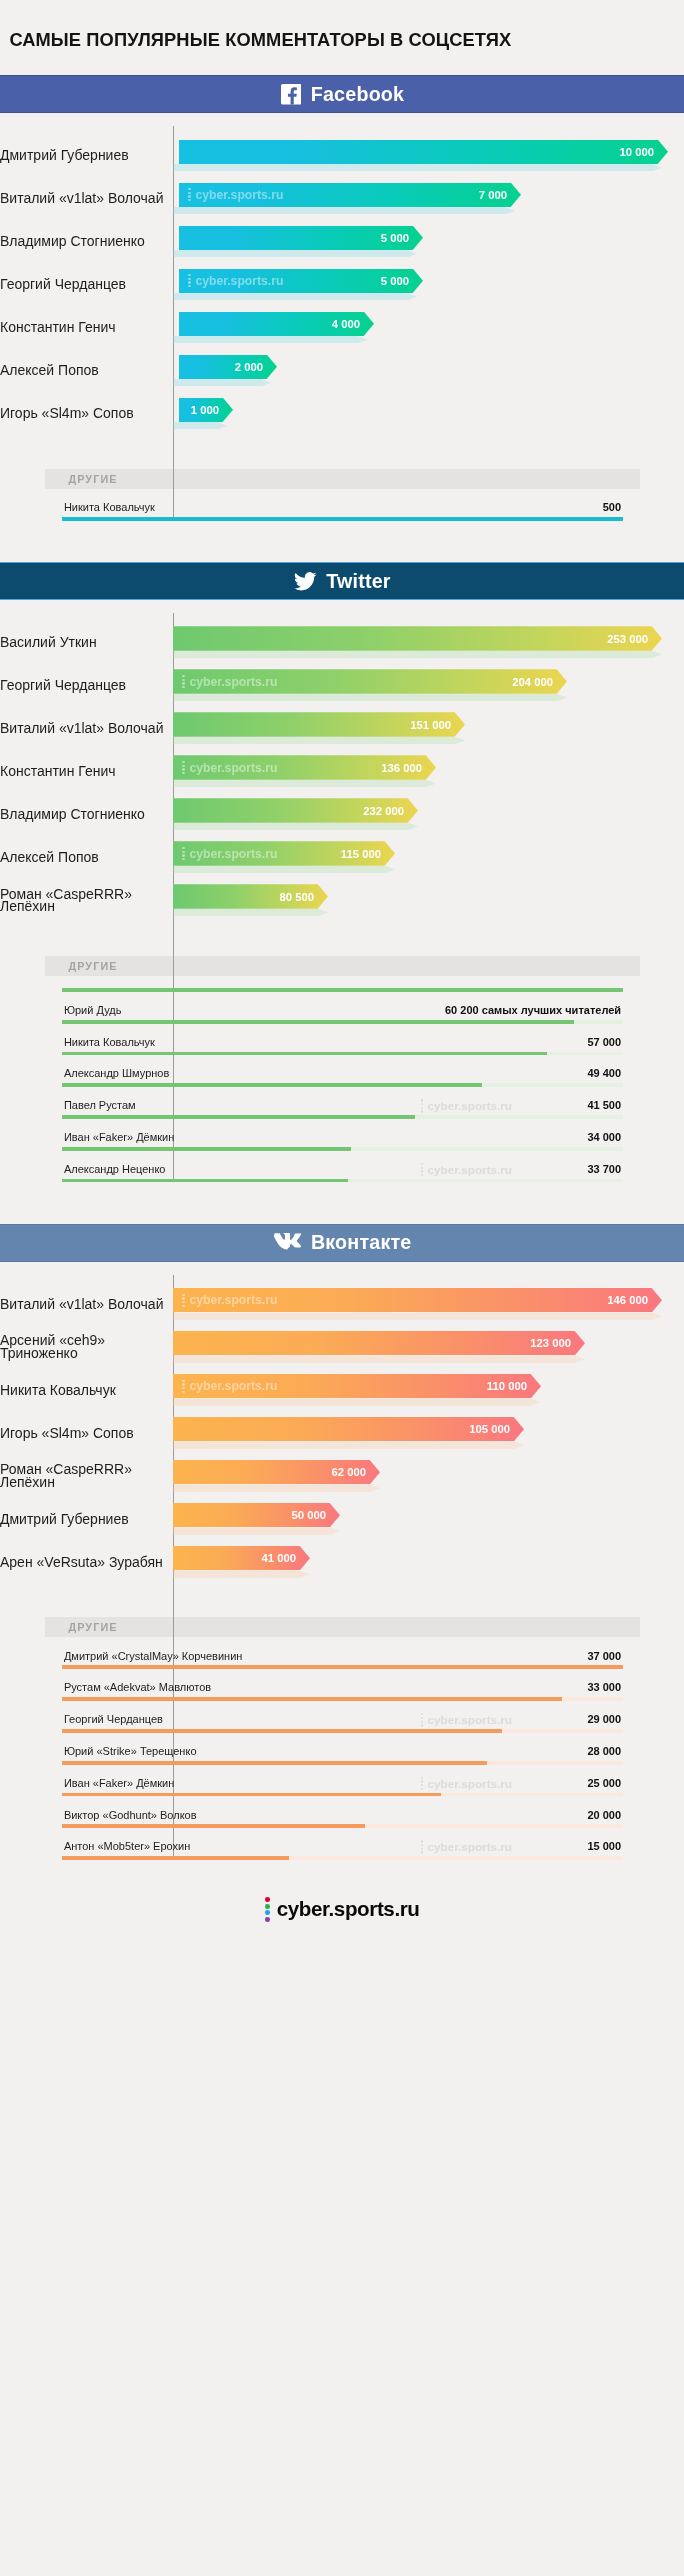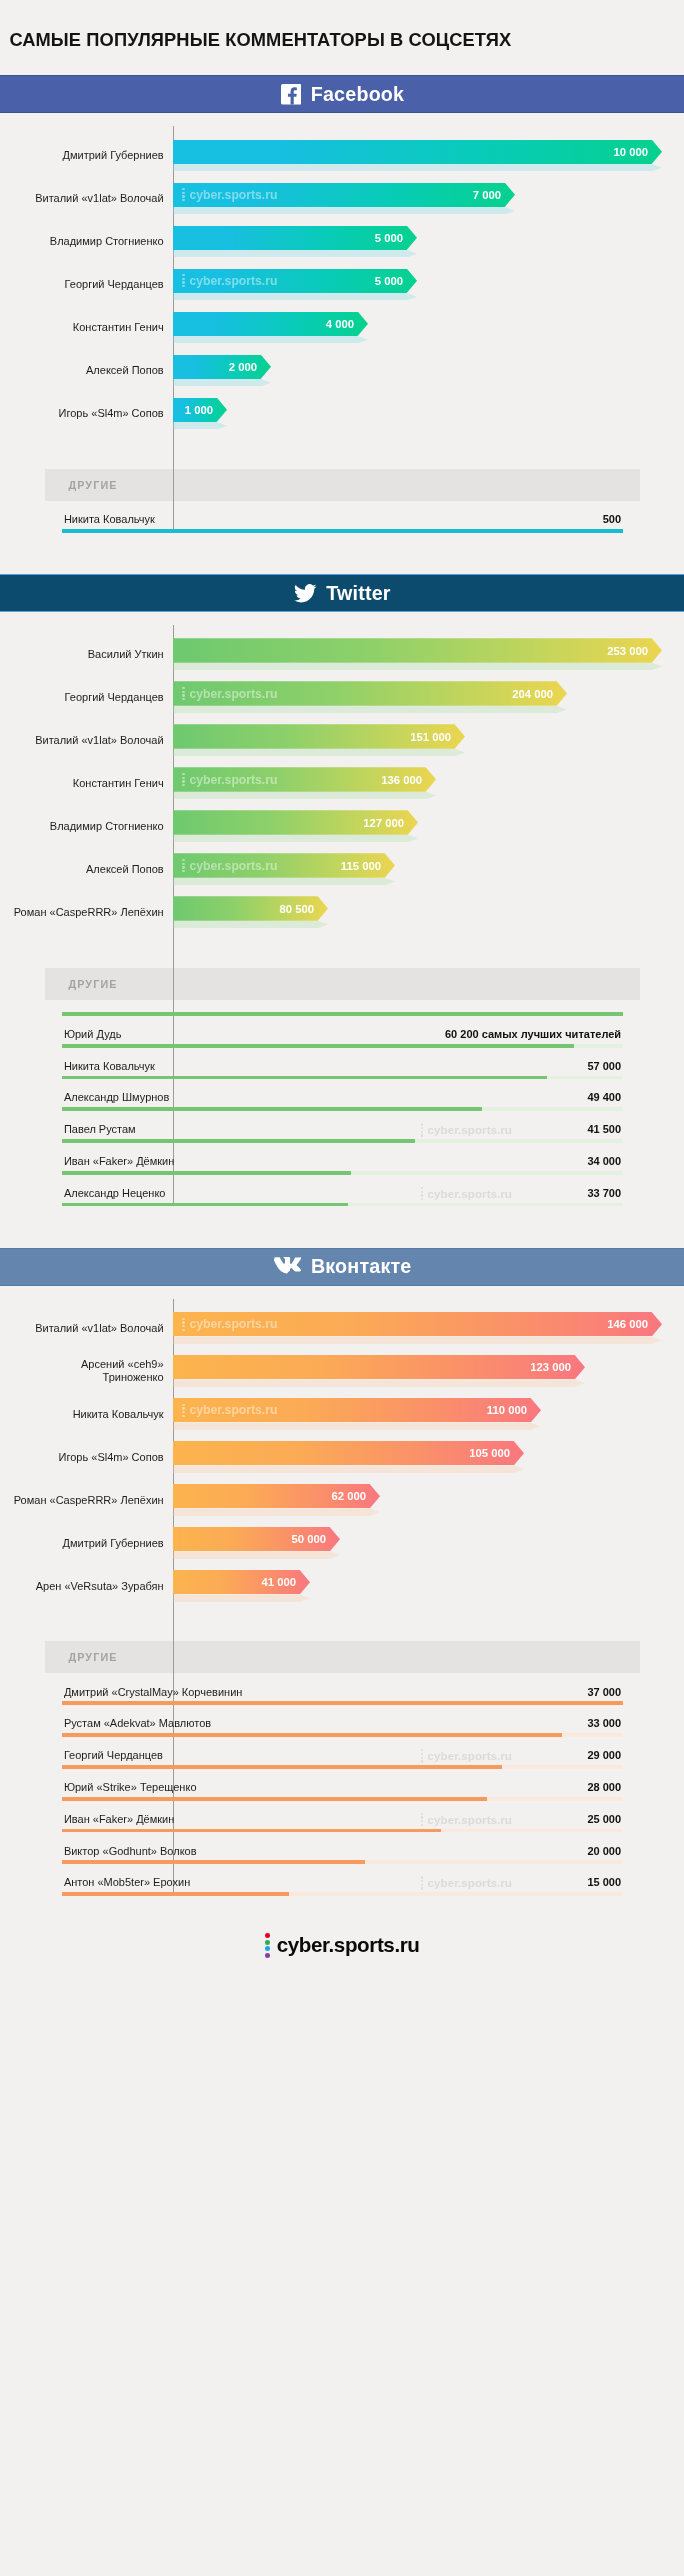--- a/index.html
+++ b/index.html
@@ -56,26 +56,24 @@
   }
   .row {
     display: flex;
     align-items: center;
     min-height: 43px;
     position: relative;
   }
   .row-label {
     width: 173px;
     padding-right: 9.4px;
-    text-align: right;
-    font-size: 11px;
+    font-size: 14px;
     line-height: 12.7px;
     color: #1d1d1b;
     flex: 0 0 173px;
-    padding-left: 11px;
   }
   .bar-area { position: relative; flex: 1 1 auto; height: 43px; }
   .bar-wrap {
     position: absolute;
     left: 0; top: 5.6px;
     height: 32px;
   }
   .bar {
     position: relative;
     height: 24.4px;
@@ -93,21 +91,21 @@
     position: absolute;
     left: 0; top: 24.4px;
     height: 7.5px;
     width: 100%;
     opacity: .30;
     clip-path: polygon(0 0, calc(100% - 10.3px) 0, 100% 50%, calc(100% - 10.3px) 100%, 0 100%);
   }
   .bar-value { position: relative; z-index: 2; white-space: nowrap; }
 
   
-  .fb .bar { background: linear-gradient(90deg,#17bfe0 0%,#17bfe0 22%,#09cbb9 62%,#06d18e 100%); }
+  .fb .bar { background: linear-gradient(90deg,#17bfe0 0%,#17bfe0 22%,#09cbb9 62%,#06d18e 100%); margin-left: 6px; }
   .fb .bar-shadow { background: #7fd9e8; }
   .tw .bar { background: linear-gradient(90deg,#6ec96f 0%,#8ed06a 40%,#c3d55c 75%,#ecd550 100%); }
   .tw .bar-shadow { background: #aadba6; }
   .vk .bar { background: linear-gradient(90deg,#fcb44e 0%,#fbab55 35%,#fa9169 70%,#f9777f 100%); }
   .vk .bar-shadow { background: #fbcba4; }
 
   
   .watermark-bar {
     position: absolute;
     left: 9.4px;
@@ -125,21 +123,21 @@
   }
   .wm-dots { display: flex; flex-direction: column; gap: 1.4px; }
   .wm-dots i { width: 2.3px; height: 2.3px; border-radius: 50%; background: rgba(255,255,255,.45); display:block;}
 
   
   .others {
     margin: 19px 45px 0 45px;
   }
   .others-head {
     background: #e4e3e1;
-    height: 32px;
+    height: 20px;
     display: flex;
     align-items: center;
     padding-left: 23.4px;
     font-size: 10.8px;
     font-weight: bold;
     letter-spacing: 1.1px;
     color: #a5a4a2;
   }
   .others-list { padding: 0 17px; position: relative; }
   .orow {
@@ -404,21 +402,21 @@
               </div>
             </div>
           </div>
         </div>
         <div class="row">
           <div class="row-label">Владимир Стогниенко</div>
           <div class="bar-area">
             <div class="bar-wrap" style="width:245px">
               <div class="bar-shadow"></div>
               <div class="bar">
-                <span class="bar-value">127 000</span>
+                <span class="bar-value">232 000</span>
               </div>
             </div>
           </div>
         </div>
         <div class="row">
           <div class="row-label">Алексей Попов</div>
           <div class="bar-area">
             <div class="bar-wrap" style="width:222px">
               <div class="bar-shadow"></div>
               <div class="bar">

